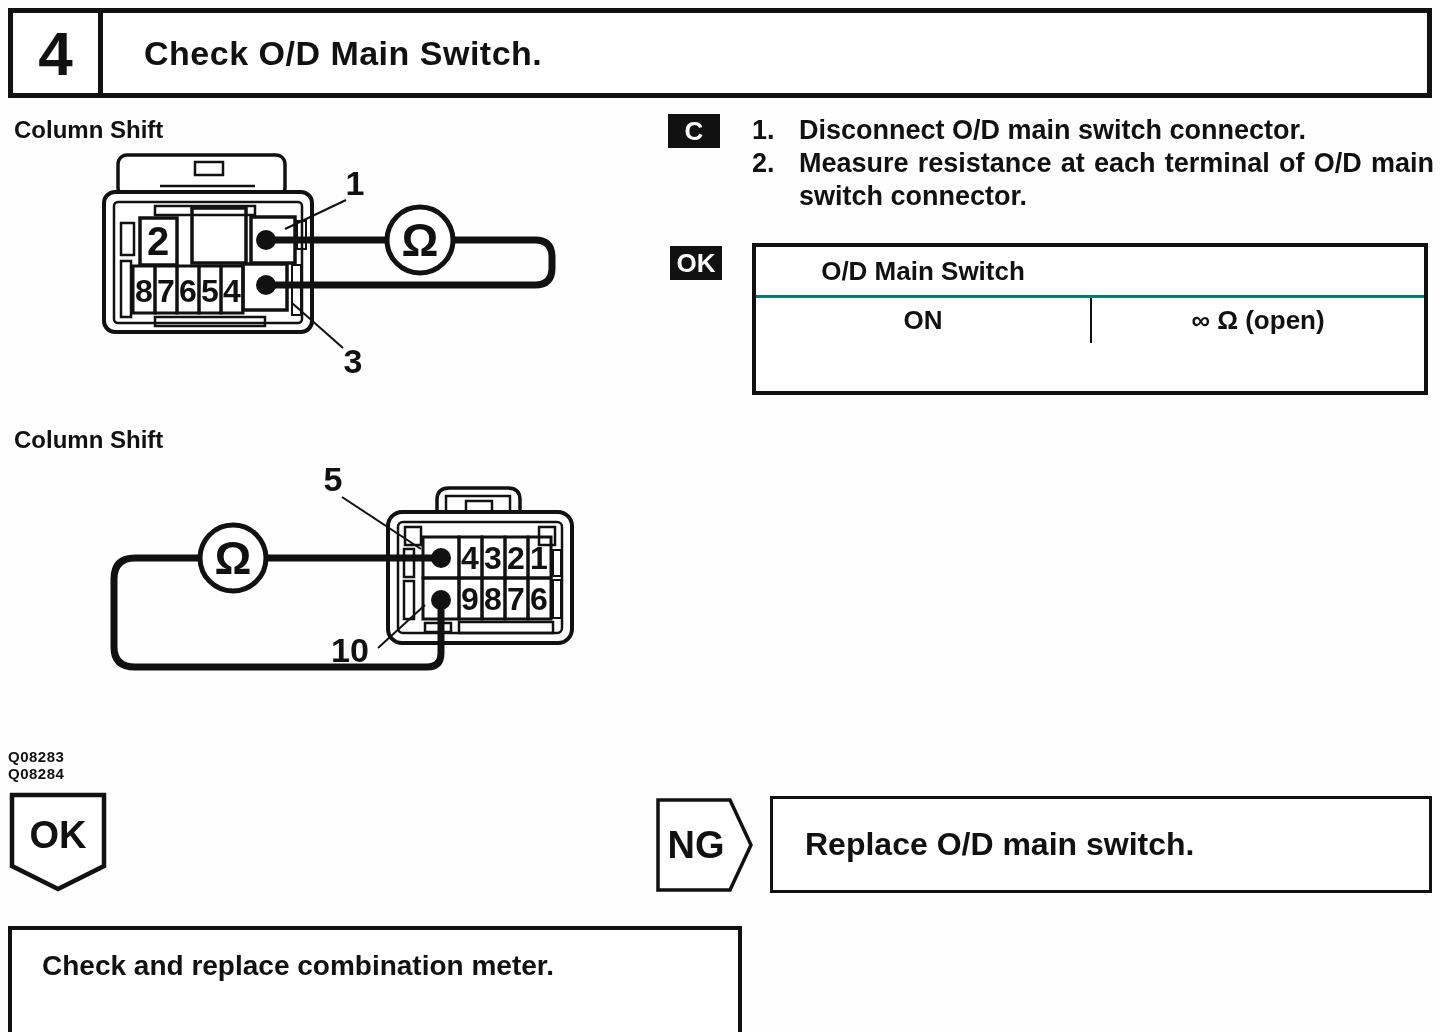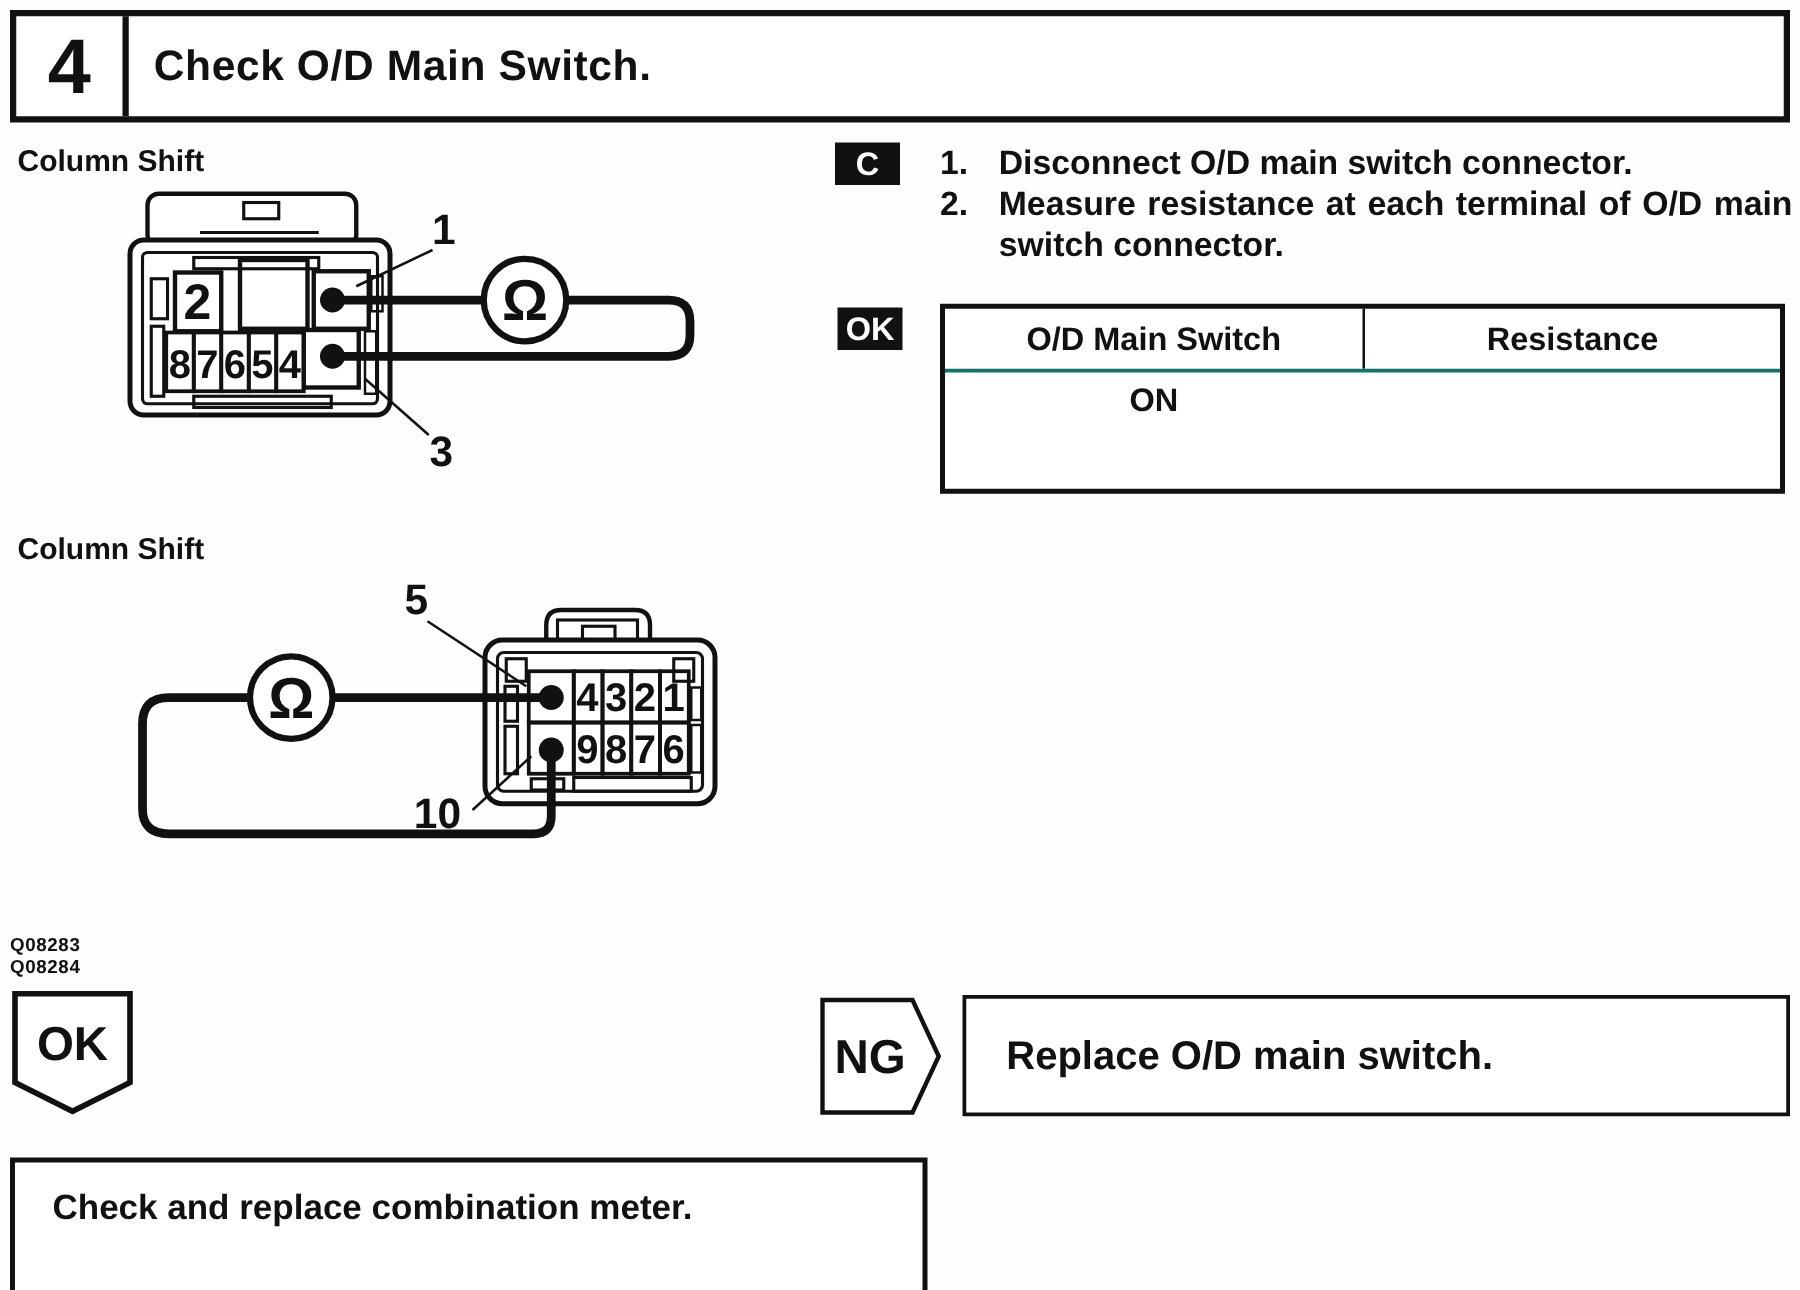--- a/index.html
+++ b/index.html
@@ -12,21 +12,21 @@
   .step-header{
     left:8px; top:8px; width:1424px; height:90px;
     border:5px solid #111; box-sizing:border-box; display:flex; background:#fff;
   }
   .step-number-cell{
     width:90px; flex:none; border-right:5px solid #111; box-sizing:border-box;
     display:flex; align-items:center; justify-content:center;
     font-size:62px; font-weight:bold;
   }
   .step-title-cell{
-    flex:1; display:flex; align-items:center; padding-left:20px;
+    flex:1; display:flex; align-items:center; padding-left:41px;
     font-size:34px; font-weight:bold; letter-spacing:0.5px;
   }
   
   .section-label{font-size:24px; font-weight:bold;}
   .lbl-column{left:14px; top:116px;}
   .lbl-floor{left:14px; top:426px;}
   
   .diagram{overflow:visible;}
   .ink{stroke:#111; fill:none;}
   .ink-fill{stroke:#111; fill:#fff;}
@@ -145,24 +145,24 @@
     <div class="step-row">
       <div class="step-num">2.</div>
       <div class="step-text">Measure resistance at each terminal of O/D main switch connector.</div>
     </div>
   </div>
 
   <div class="abs mini-badge badge-ok">OK</div>
   <div class="abs rtable">
     <div class="rrow">
       <div class="rcell">O/D Main Switch</div>
-      <div class="rcell">Resistance</div>
     </div>
     <div class="rrow">
       <div class="rcell">ON</div>
+      <div class="rcell">∞ Ω (open)</div>
     </div>
   </div>
 
   <div class="abs section-label lbl-floor">Column Shift</div>
 
   <svg class="abs diagram" style="left:95px; top:455px;" width="505" height="250" viewBox="0 0 505 250">
 
     <path class="ink-fill" d="M342 66 V45 Q342 33 354 33 H413 Q425 33 425 45 V66" stroke-width="3.5"></path>
     <rect class="ink" x="351" y="41" width="64" height="24" stroke-width="2.5"></rect>
     <rect class="ink" x="371" y="46" width="26" height="12" stroke-width="2.5"></rect>

